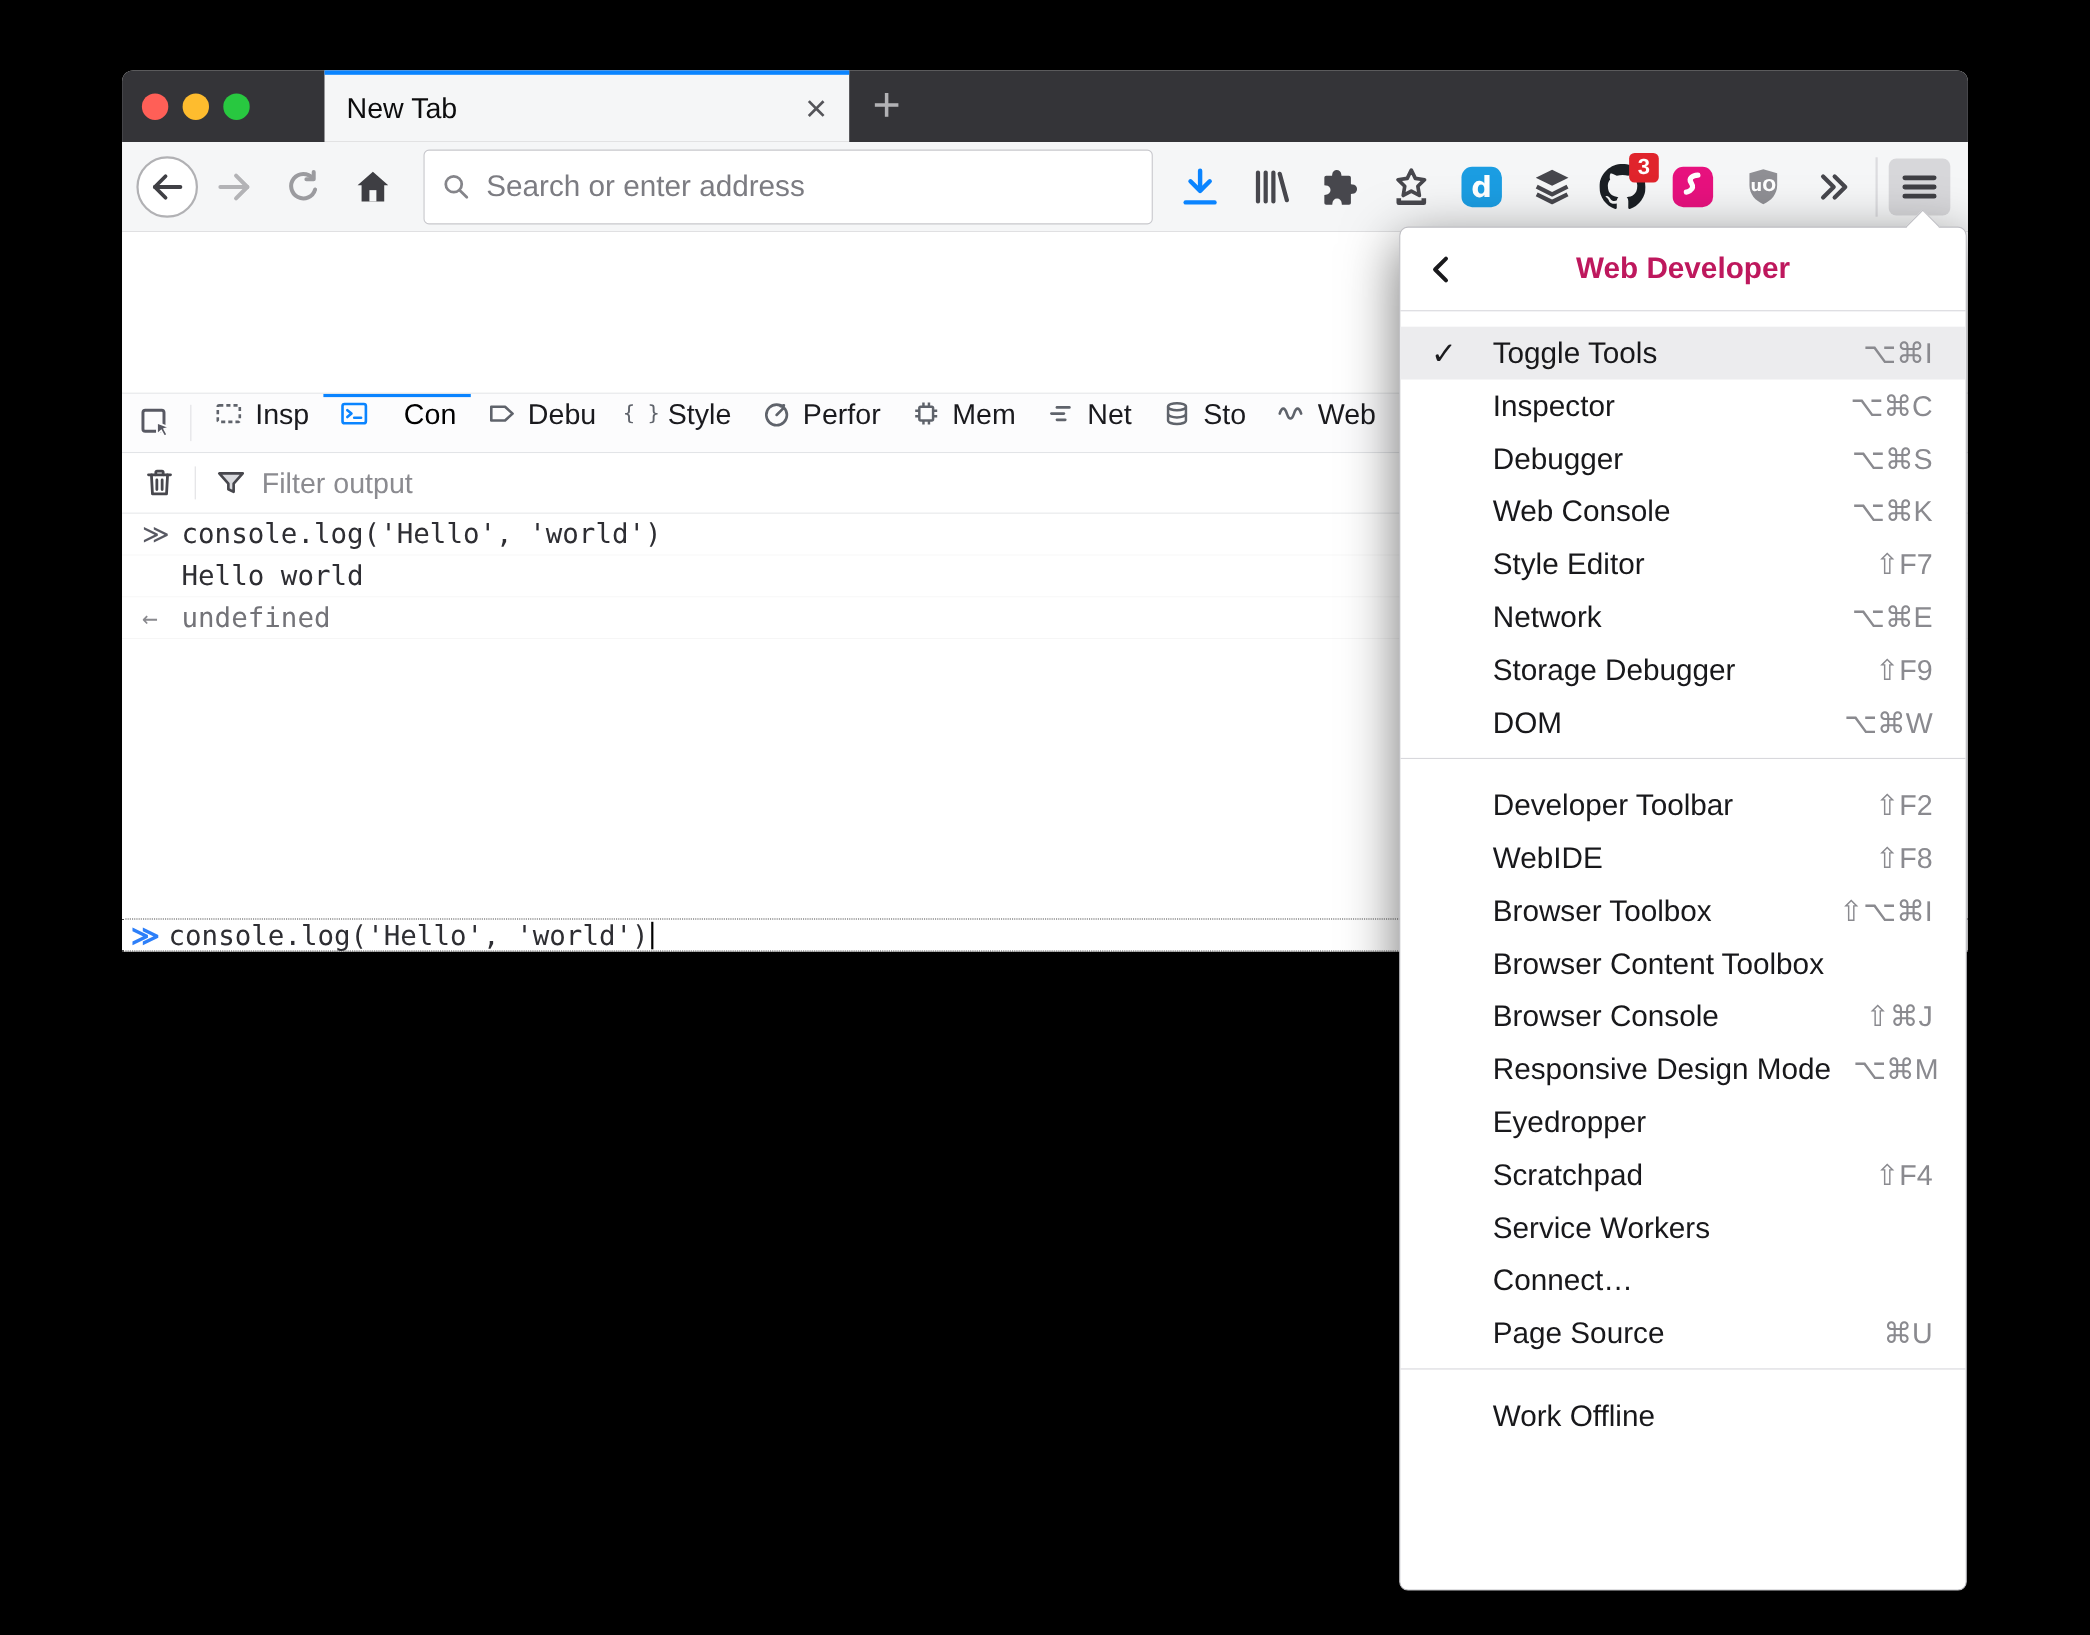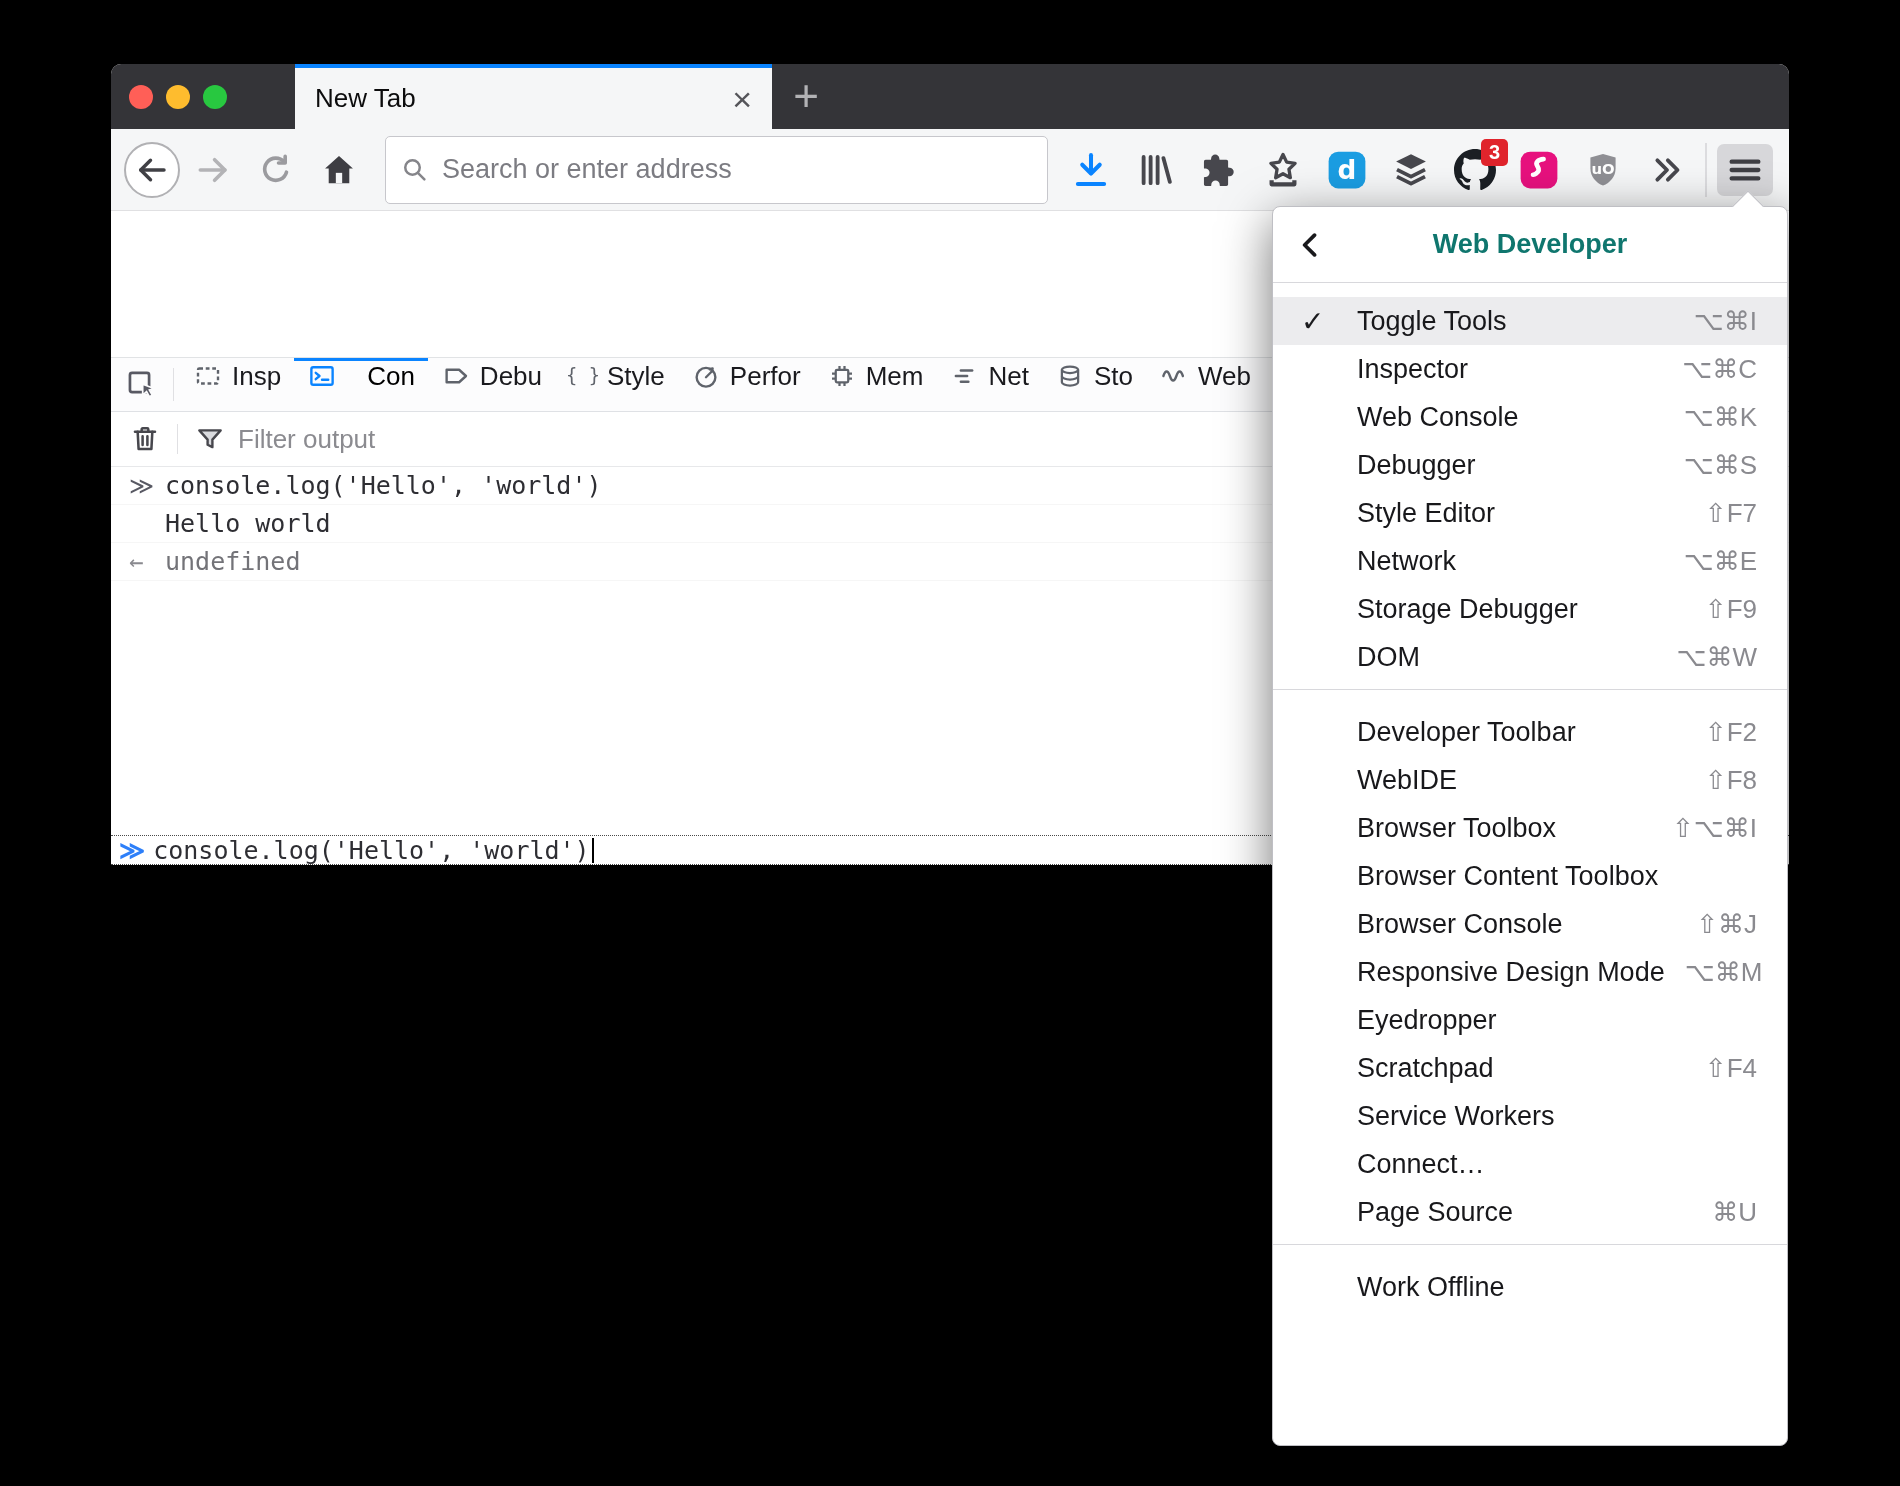--- a/index.html
+++ b/index.html
@@ -102,21 +102,21 @@
   .menu-panel { position:absolute; left:1272px; top:206px; width:516px; height:1240px; background:#fff;
                 border:1px solid #bfbfc4; border-radius:8px; box-shadow:0 14px 50px rgba(0,0,0,0.55);
                 z-index:20; display:flex; flex-direction:column; }
   .menu-notch { position:absolute; top:-12px; right:28px; width:22px; height:22px; background:#fff;
                 border-left:1px solid #bfbfc4; border-top:1px solid #bfbfc4; transform:rotate(45deg); }
   .menu-header { flex:none; height:76px; display:flex; align-items:center; border-bottom:1px solid #d8d8dc;
                  position:relative; }
   .menu-back { position:absolute; left:14px; top:14px; width:48px; height:48px; background:none; border:none;
                color:#19191c; display:flex; align-items:center; justify-content:center; }
   .menu-back svg { width:34px; height:34px; }
-  .menu-title { flex:1; text-align:center; font-weight:bold; font-size:27px; color:#0f766e; }
+  .menu-title { flex:1; text-align:center; font-weight:bold; font-size:27px; color:#be185d; }
   .menu-groups { flex:1; overflow:hidden; }
   .menu-group { border-bottom:1px solid #d8d8dc; padding:18px 0 8px; }
   .menu-group:first-child { padding-top:14px; }
   .menu-group:last-child { border-bottom:none; padding-bottom:16px; }
   .menu-item { height:48px; display:flex; align-items:center; padding-right:30px; font-size:27px; color:#18181b; }
   .menu-item.highlighted { background:#ececee; }
   .item-check { width:84px; padding-left:28px; flex:none; font-size:28px; color:#1b1b1e; }
   .item-label { flex:1; white-space:nowrap; }
   .item-shortcut { color:#8a8a8f; font-size:26px; margin-left:20px; white-space:nowrap; }
 </style>
@@ -440,30 +440,30 @@
             <span class="item-label">Toggle Tools</span>
             <span class="item-shortcut">⌥⌘I</span>
           </div>
           <div class="menu-item">
             <span class="item-check"></span>
             <span class="item-label">Inspector</span>
             <span class="item-shortcut">⌥⌘C</span>
           </div>
           <div class="menu-item">
             <span class="item-check"></span>
+            <span class="item-label">Debugger</span>
+            <span class="item-shortcut">⌥⌘S</span>
+          </div>
+          <div class="menu-item">
+            <span class="item-check"></span>
             <span class="item-label">Web Console</span>
             <span class="item-shortcut">⌥⌘K</span>
           </div>
           <div class="menu-item">
             <span class="item-check"></span>
-            <span class="item-label">Debugger</span>
-            <span class="item-shortcut">⌥⌘S</span>
-          </div>
-          <div class="menu-item">
-            <span class="item-check"></span>
             <span class="item-label">Style Editor</span>
             <span class="item-shortcut">⇧F7</span>
           </div>
           <div class="menu-item">
             <span class="item-check"></span>
             <span class="item-label">Network</span>
             <span class="item-shortcut">⌥⌘E</span>
           </div>
           <div class="menu-item">
             <span class="item-check"></span>

